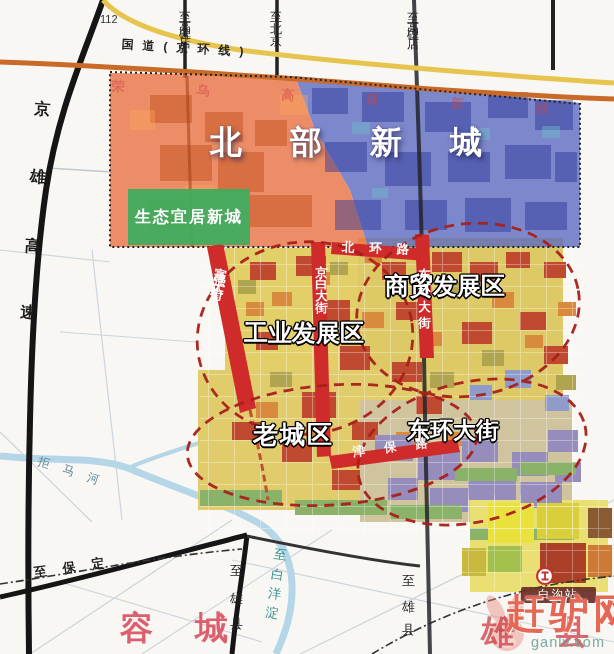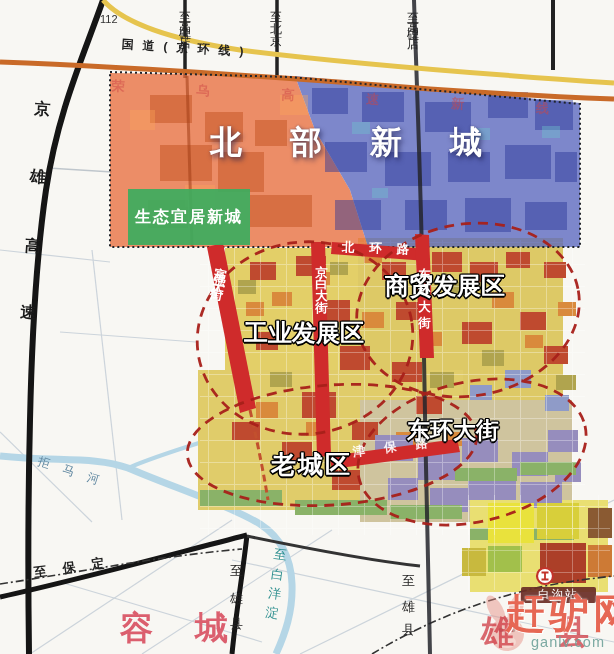--- a/index.html
+++ b/index.html
@@ -251,21 +251,21 @@
 
 <div class="lbl title" style="left:210px;top:126px;font-size:32px;letter-spacing:48px;">北部新城</div>
 
 <div class="badge" style="left:128px;top:189px;font-size:16px;background:rgba(60,172,94,0.92);">生态宜居新城</div>
 
 
 <div class="lbl outline" style="left:244px;top:321px;font-size:24px;">工业发展区</div>
 
 <div class="lbl outline" style="left:385px;top:274px;font-size:24px;font-family:Liberation Serif, serif;">商贸发展区</div>
 
-<div class="lbl outline" style="left:271px;top:422px;font-size:25px;letter-spacing:2px;margin-top:30px;">老城区</div>
+<div class="lbl outline" style="left:253px;top:422px;font-size:25px;letter-spacing:2px;">老城区</div>
 
 <div class="lbl outline" style="left:407px;top:419px;font-size:23px;">东环大街</div>
 
 <div class="lbl v roadlbl" style="left:218px;top:257px;font-size:13px;letter-spacing:7px;transform:rotate(12deg);transform-origin:top center;">富强大街</div>
 
 <div class="lbl v roadlbl" style="left:315px;top:255px;font-size:12.5px;letter-spacing:12px;">京白大街</div>
 
 <div class="lbl roadlbl" style="left:342px;top:241px;font-size:12.5px;letter-spacing:15px;transform:rotate(2deg);transform-origin:left top;">北环路</div>
 
 <div class="lbl v roadlbl" style="left:418px;top:258px;font-size:12.5px;letter-spacing:16px;">东环大街</div>

